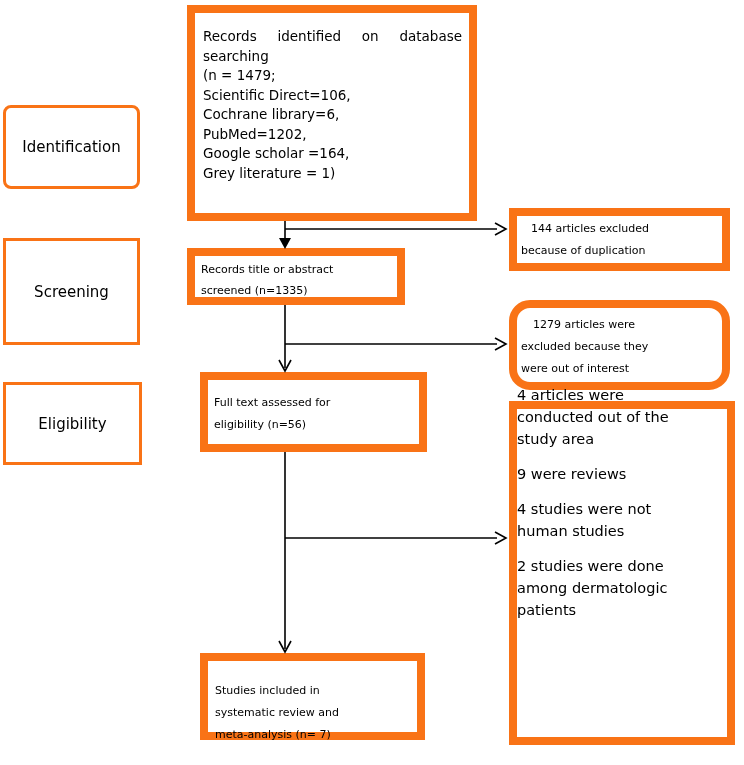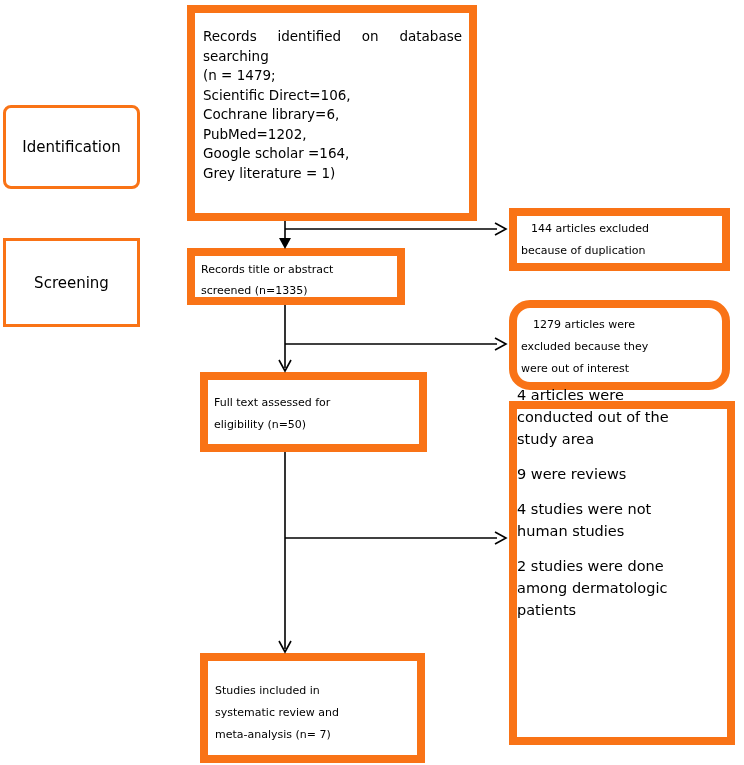--- a/index.html
+++ b/index.html
@@ -40,46 +40,49 @@
   svg.connectors { position:absolute; left:0; top:0; z-index:5; pointer-events:none; }
 </style>
 </head>
 <body>
 
 <div class="canvas">
 
   <div class="box stage" style="left:3px; top:105px; width:137px; height:84px;border-radius:8px;">
     <span>Identification</span>
   </div>
-  <div class="box stage" style="left:3px; top:238px; width:137px; height:89px;">
+  <div class="box stage" style="left:3px; top:238px; width:137px; height:107px;">
     <span>Screening</span>
+  </div>
+  <div class="box stage" style="left:3px; top:382px; width:139px; height:83px;">
+    <span>Eligibility</span>
   </div>
 
   <div class="box" style="left:187px; top:5px; width:290px; height:216px; padding:14px 7px 0 8px; font-size:13.5px; line-height:19.5px;">
     <div class="justify-line">Records identified on database</div>
     <div class="txt">searching
 (n = 1479;
 Scientific Direct=106,
 Cochrane library=6,
 PubMed=1202,
 Google scholar =164,
 Grey literature = 1)</div>
   </div>
 
   <div class="box flowtext" style="left:187px; top:248px; width:218px; height:57px; padding:3px 9px 0 6px; line-height:21px;">
     <div class="txt">Records title or abstract
 screened (n=1335)</div>
   </div>
 
   <div class="box flowtext" style="left:200px; top:372px; width:227px; height:80px; padding:12px 6px 0 6px;">
     <div class="txt">Full text assessed for
-eligibility (n=50)</div>
+eligibility (n=56)</div>
   </div>
 
-  <div class="box flowtext" style="left:200px; top:653px; width:225px; height:110px; padding:19px 6px 0 7px;">
+  <div class="box flowtext" style="left:200px; top:653px; width:225px; height:87px; padding:19px 6px 0 7px;">
     <div class="txt">Studies included in
 systematic review and
 meta-analysis (n= 7)</div>
   </div>
 
   <div class="box flowtext" style="left:509px; top:208px; width:221px; height:63px; padding:2px 4px 0 4px;">
     <div class="txt indent1">144 articles excluded
 because of duplication</div>
   </div>
 

